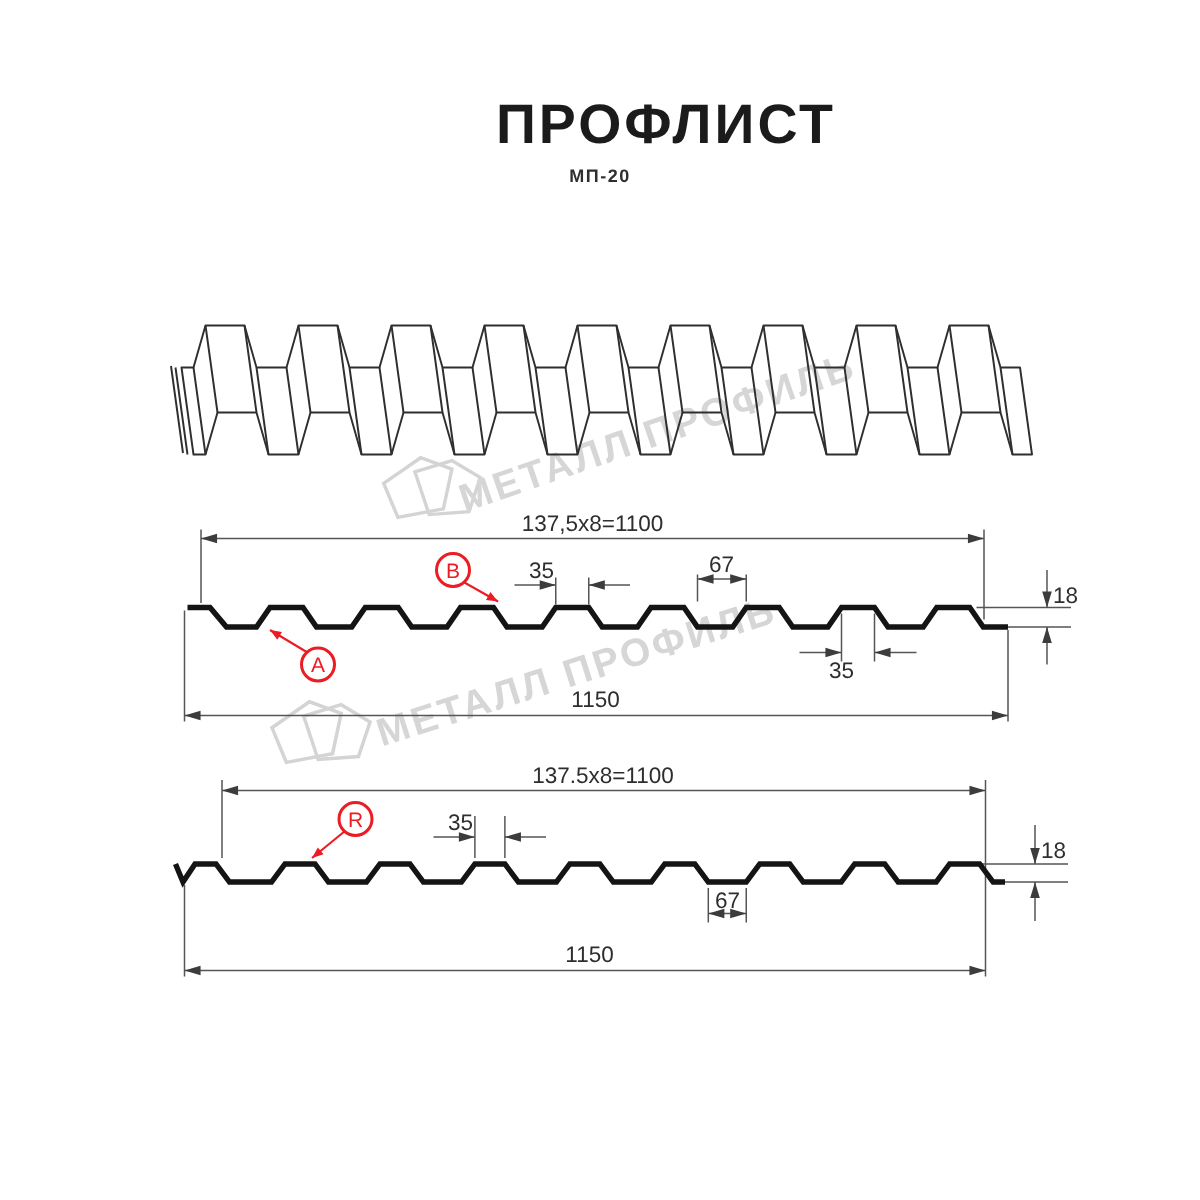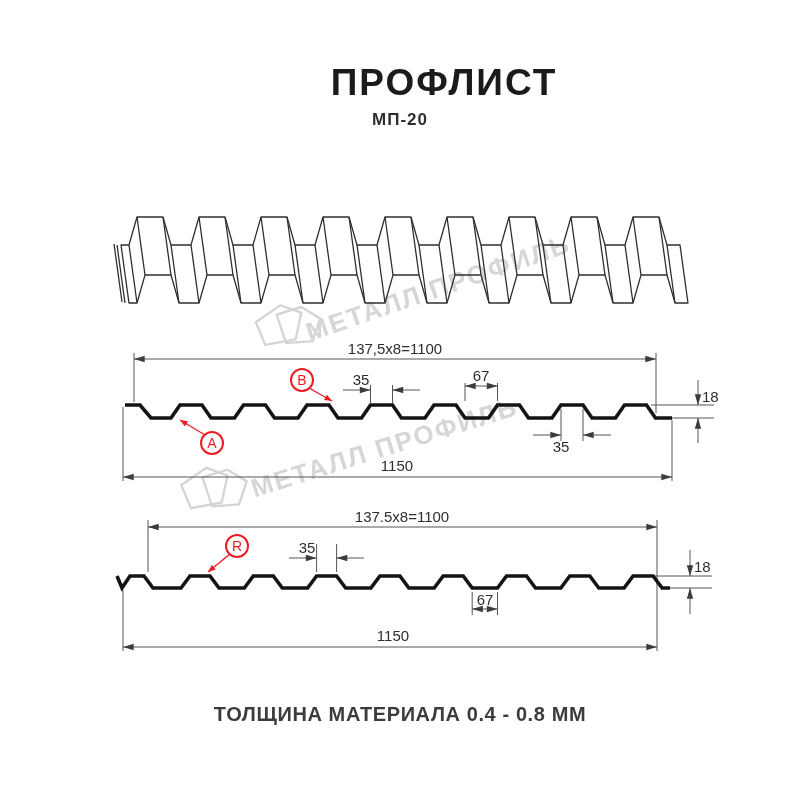--- a/index.html
+++ b/index.html
@@ -2,21 +2,21 @@
 <html><head>
 <meta charset="utf-8">
 <style>
   html,body{margin:0;padding:0;}
   body{width:800px;height:800px;background:#ffffff;position:relative;overflow:hidden;
        font-family:"Liberation Sans","DejaVu Sans",sans-serif;}
   .page{position:absolute;inset:0;}
   .title{position:absolute;top:62px;left:0;width:800px;text-align:center;margin:0;
          font-size:37px;font-weight:800;letter-spacing:2px;color:#1b1b1b;padding-left:44px;}
   .subtitle{position:absolute;top:110px;left:0;width:800px;text-align:center;
-            font-size:17px;font-weight:600;letter-spacing:1px;color:#2f2f2f;}
+            font-size:12px;font-weight:600;letter-spacing:1px;color:#2f2f2f;}
   .footer-note{position:absolute;top:703px;left:0;width:800px;text-align:center;
                font-size:20px;font-weight:600;letter-spacing:.6px;color:#3c3c3c;}
   svg{position:absolute;overflow:visible;}
   .svg-3d{left:105px;top:195px;}
   .svg-d1{left:85px;top:335px;}
   .svg-d2{left:85px;top:500px;}
   .wm-text{position:absolute;white-space:nowrap;font-size:26px;font-weight:700;
            letter-spacing:2px;color:#d6d6d6;transform-origin:left center;}
   .wm1{left:307px;top:318px;transform:rotate(-19deg);}
   .wm2{left:252px;top:474px;transform:rotate(-17.5deg);}
@@ -176,15 +176,14 @@
 
     <path class="profile" d="M32,76 L37,88 L45,76 H59 L68,88 L96,88 L105,76 H125 L134,88 L159.3,88 L168.3,76 H188.3 L197.3,88 L222.6,88 L231.6,76 H251.6 L260.6,88 L285.9,88 L294.9,76 H314.9 L323.9,88 L349.2,88 L358.2,76 H378.2 L387.2,88 L412.5,88 L421.5,76 H441.5 L450.5,88 L475.8,88 L484.8,76 H504.8 L513.8,88 L539.1,88 L548.1,76 H568.1 L577.1,88 H585"></path>
 
     <g>
       <line class="red-line" x1="145" y1="54" x2="123" y2="72" marker-end="url(#mr2)"></line>
       <circle class="red-circle" cx="152" cy="46" r="11" stroke="#ec1c24"></circle>
       <text class="red-letter" x="152" y="51">R</text>
     </g>
   </svg>
 
-  <div class="footer-note">ТОЛЩИНА МАТЕРИАЛА 0.4 - 0.8 ММ</div>
 
 </div>
 
 </body></html>

